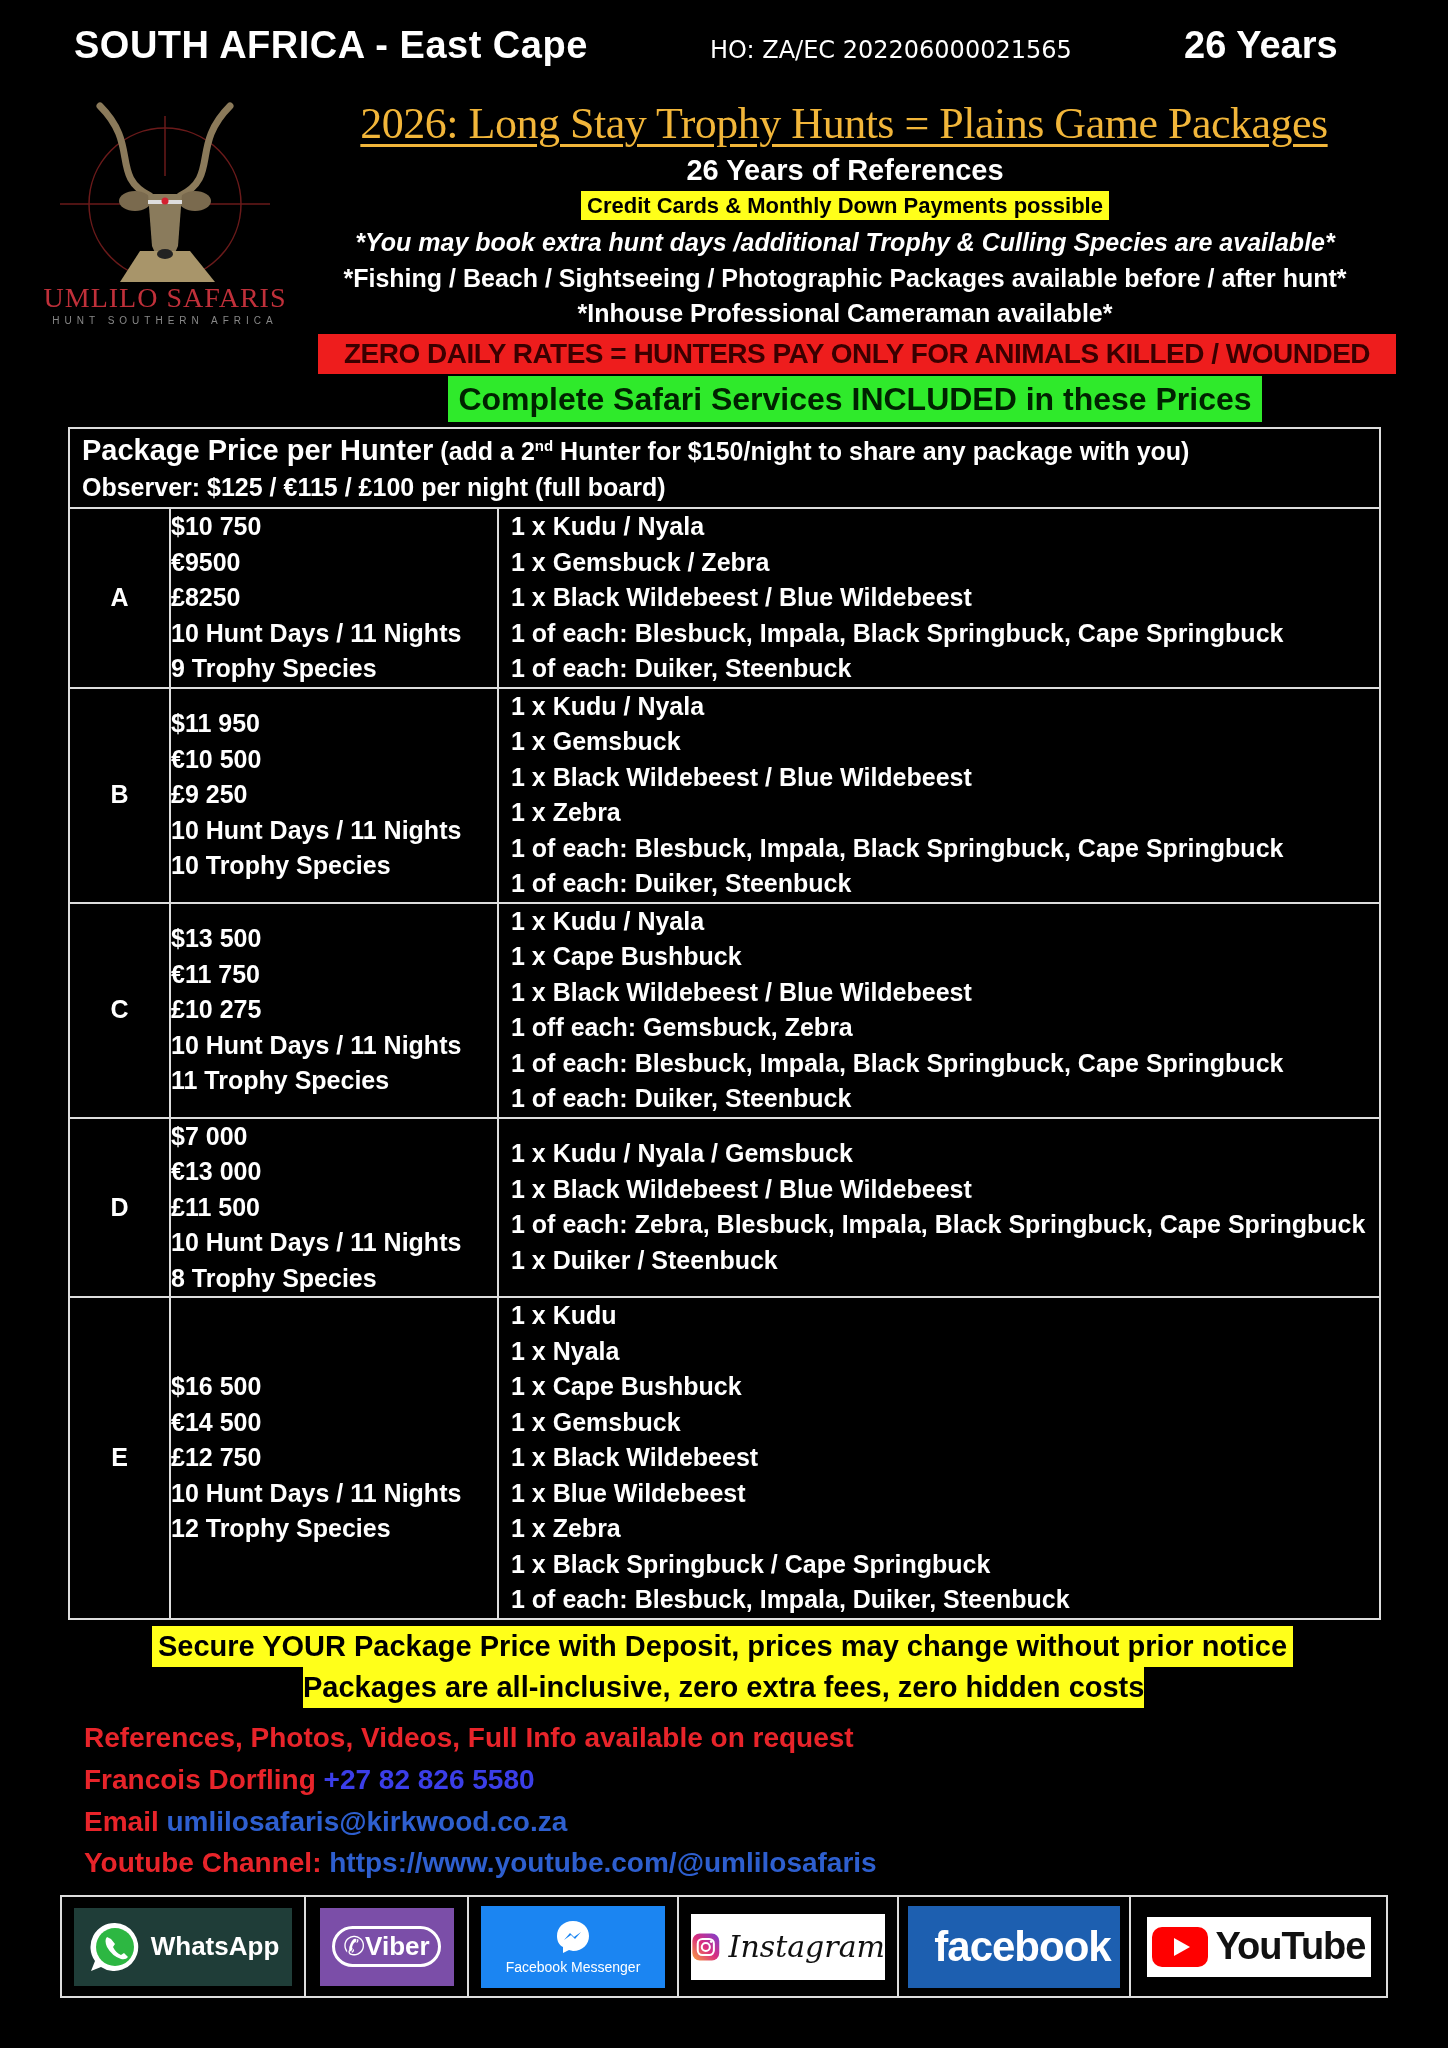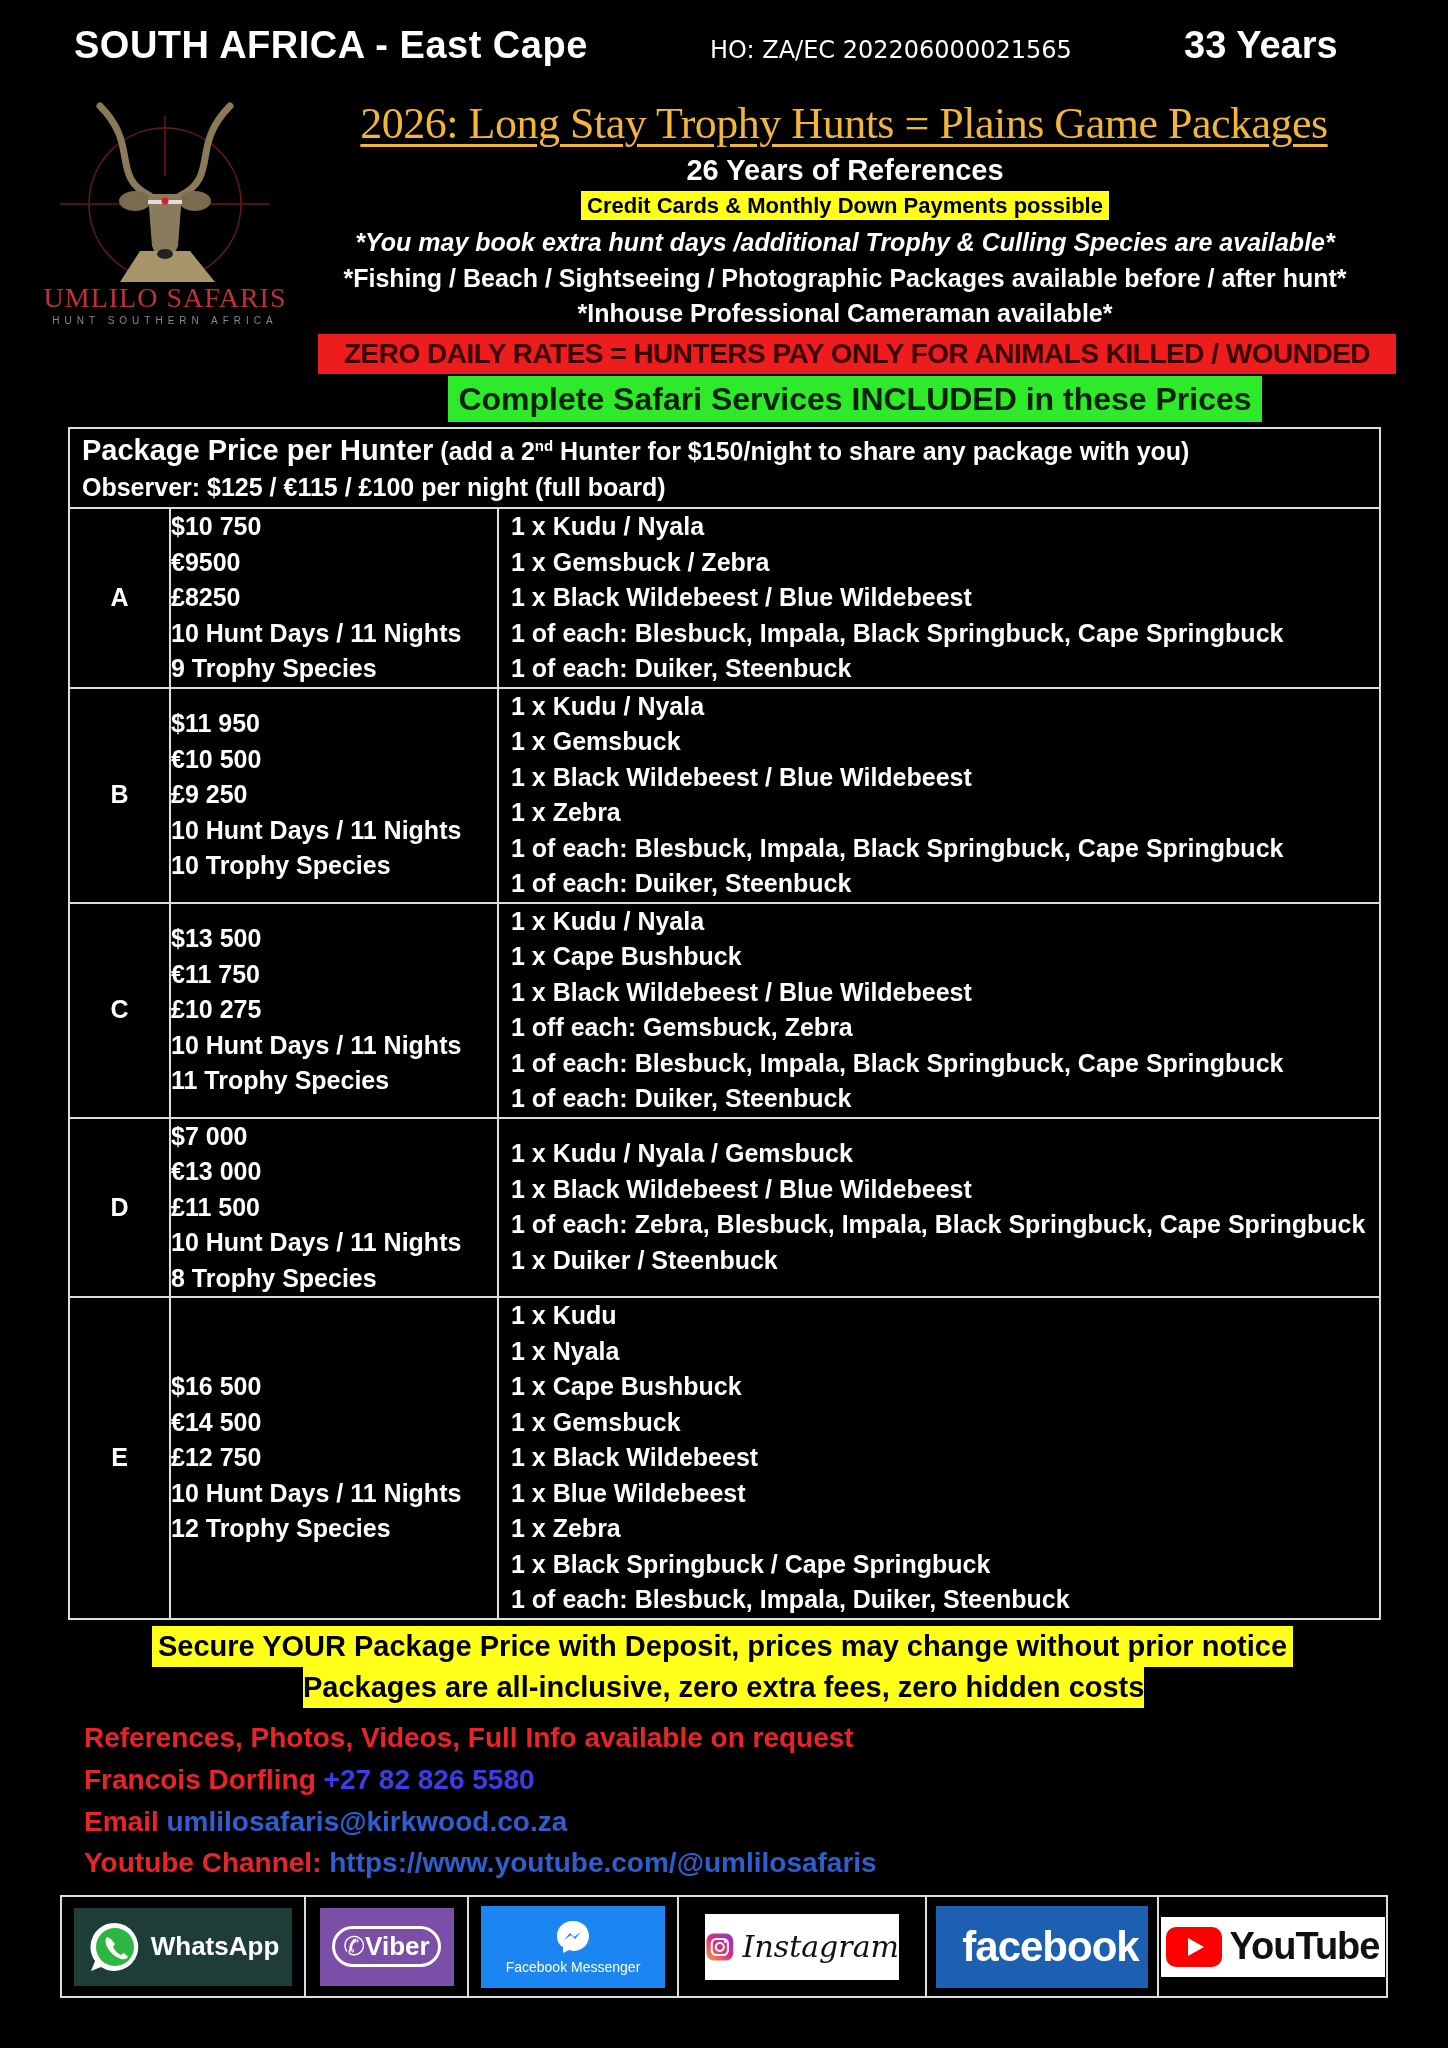--- a/index.html
+++ b/index.html
@@ -58,21 +58,21 @@
   .ig { width: 194px; height: 66px; background: #fff; color: #111; font-size: 30px; font-family: "DejaVu Serif", serif; font-style: italic; }
   .fb { width: 212px; height: 82px; background: #1d5fb0; color: #fff; font-size: 42px; font-weight: bold; letter-spacing: -1px; padding-left: 17px; }
   .yt { width: 224px; height: 60px; background: #fff; color: #111; font-size: 38px; font-weight: bold; letter-spacing: -1px; }
 </style>
 </head>
 <body>
 
 <div class="topbar">
   <span class="country">SOUTH AFRICA - East Cape</span>
   <span class="ho">HO:  ZA/EC 202206000021565</span>
-  <span class="years">33 Years</span>
+  <span class="years">26 Years</span>
 </div>
 
 <div class="logo">
   <svg width="250" height="196" viewBox="0 0 250 196">
     <circle cx="125" cy="118" r="76" fill="none" stroke="#6a1a1a" stroke-width="1.5"></circle>
     <line x1="20" y1="118" x2="80" y2="118" stroke="#6a1a1a" stroke-width="1.5"></line>
     <line x1="170" y1="118" x2="230" y2="118" stroke="#6a1a1a" stroke-width="1.5"></line>
     <line x1="125" y1="30" x2="125" y2="90" stroke="#6a1a1a" stroke-width="1.5"></line>
     <path d="M110 110 C 70 90, 100 60, 60 20" fill="none" stroke="#8b7a5a" stroke-width="7" stroke-linecap="round"></path>
     <path d="M140 110 C 180 90, 150 60, 190 20" fill="none" stroke="#8b7a5a" stroke-width="7" stroke-linecap="round"></path>
@@ -243,21 +243,21 @@
   </div>
   <div class="cell" style="width:210px">
     <div class="badge fm">
       <svg width="36" height="36" viewBox="0 0 36 36">
         <path d="M18 2 C8 2 2 9 2 17 c0 5 2 9 6 11 v6 l6 -3 c1 0 3 1 4 1 c10 0 16 -7 16 -15 S28 2 18 2 z" fill="#fff"></path>
         <path d="M9 21 l6 -7 l4 4 l7 -5 l-6 7 l-4 -4 z" fill="#1b85f2"></path>
       </svg>
       <span>Facebook Messenger</span>
     </div>
   </div>
-  <div class="cell" style="width:248px">
+  <div class="cell" style="width:220px">
     <div class="badge ig">
       <svg width="44" height="44" viewBox="0 0 44 44">
         <defs>
             <linearGradient id="igg" x1="0" y1="1" x2="1" y2="0">
               <stop offset="0" stop-color="#f9a03f"></stop>
               <stop offset="0.5" stop-color="#d92e7f"></stop>
               <stop offset="1" stop-color="#7b3fd0"></stop>
             </linearGradient>
           </defs>
         <rect x="2" y="2" width="40" height="40" rx="11" fill="url(#igg)"></rect>

